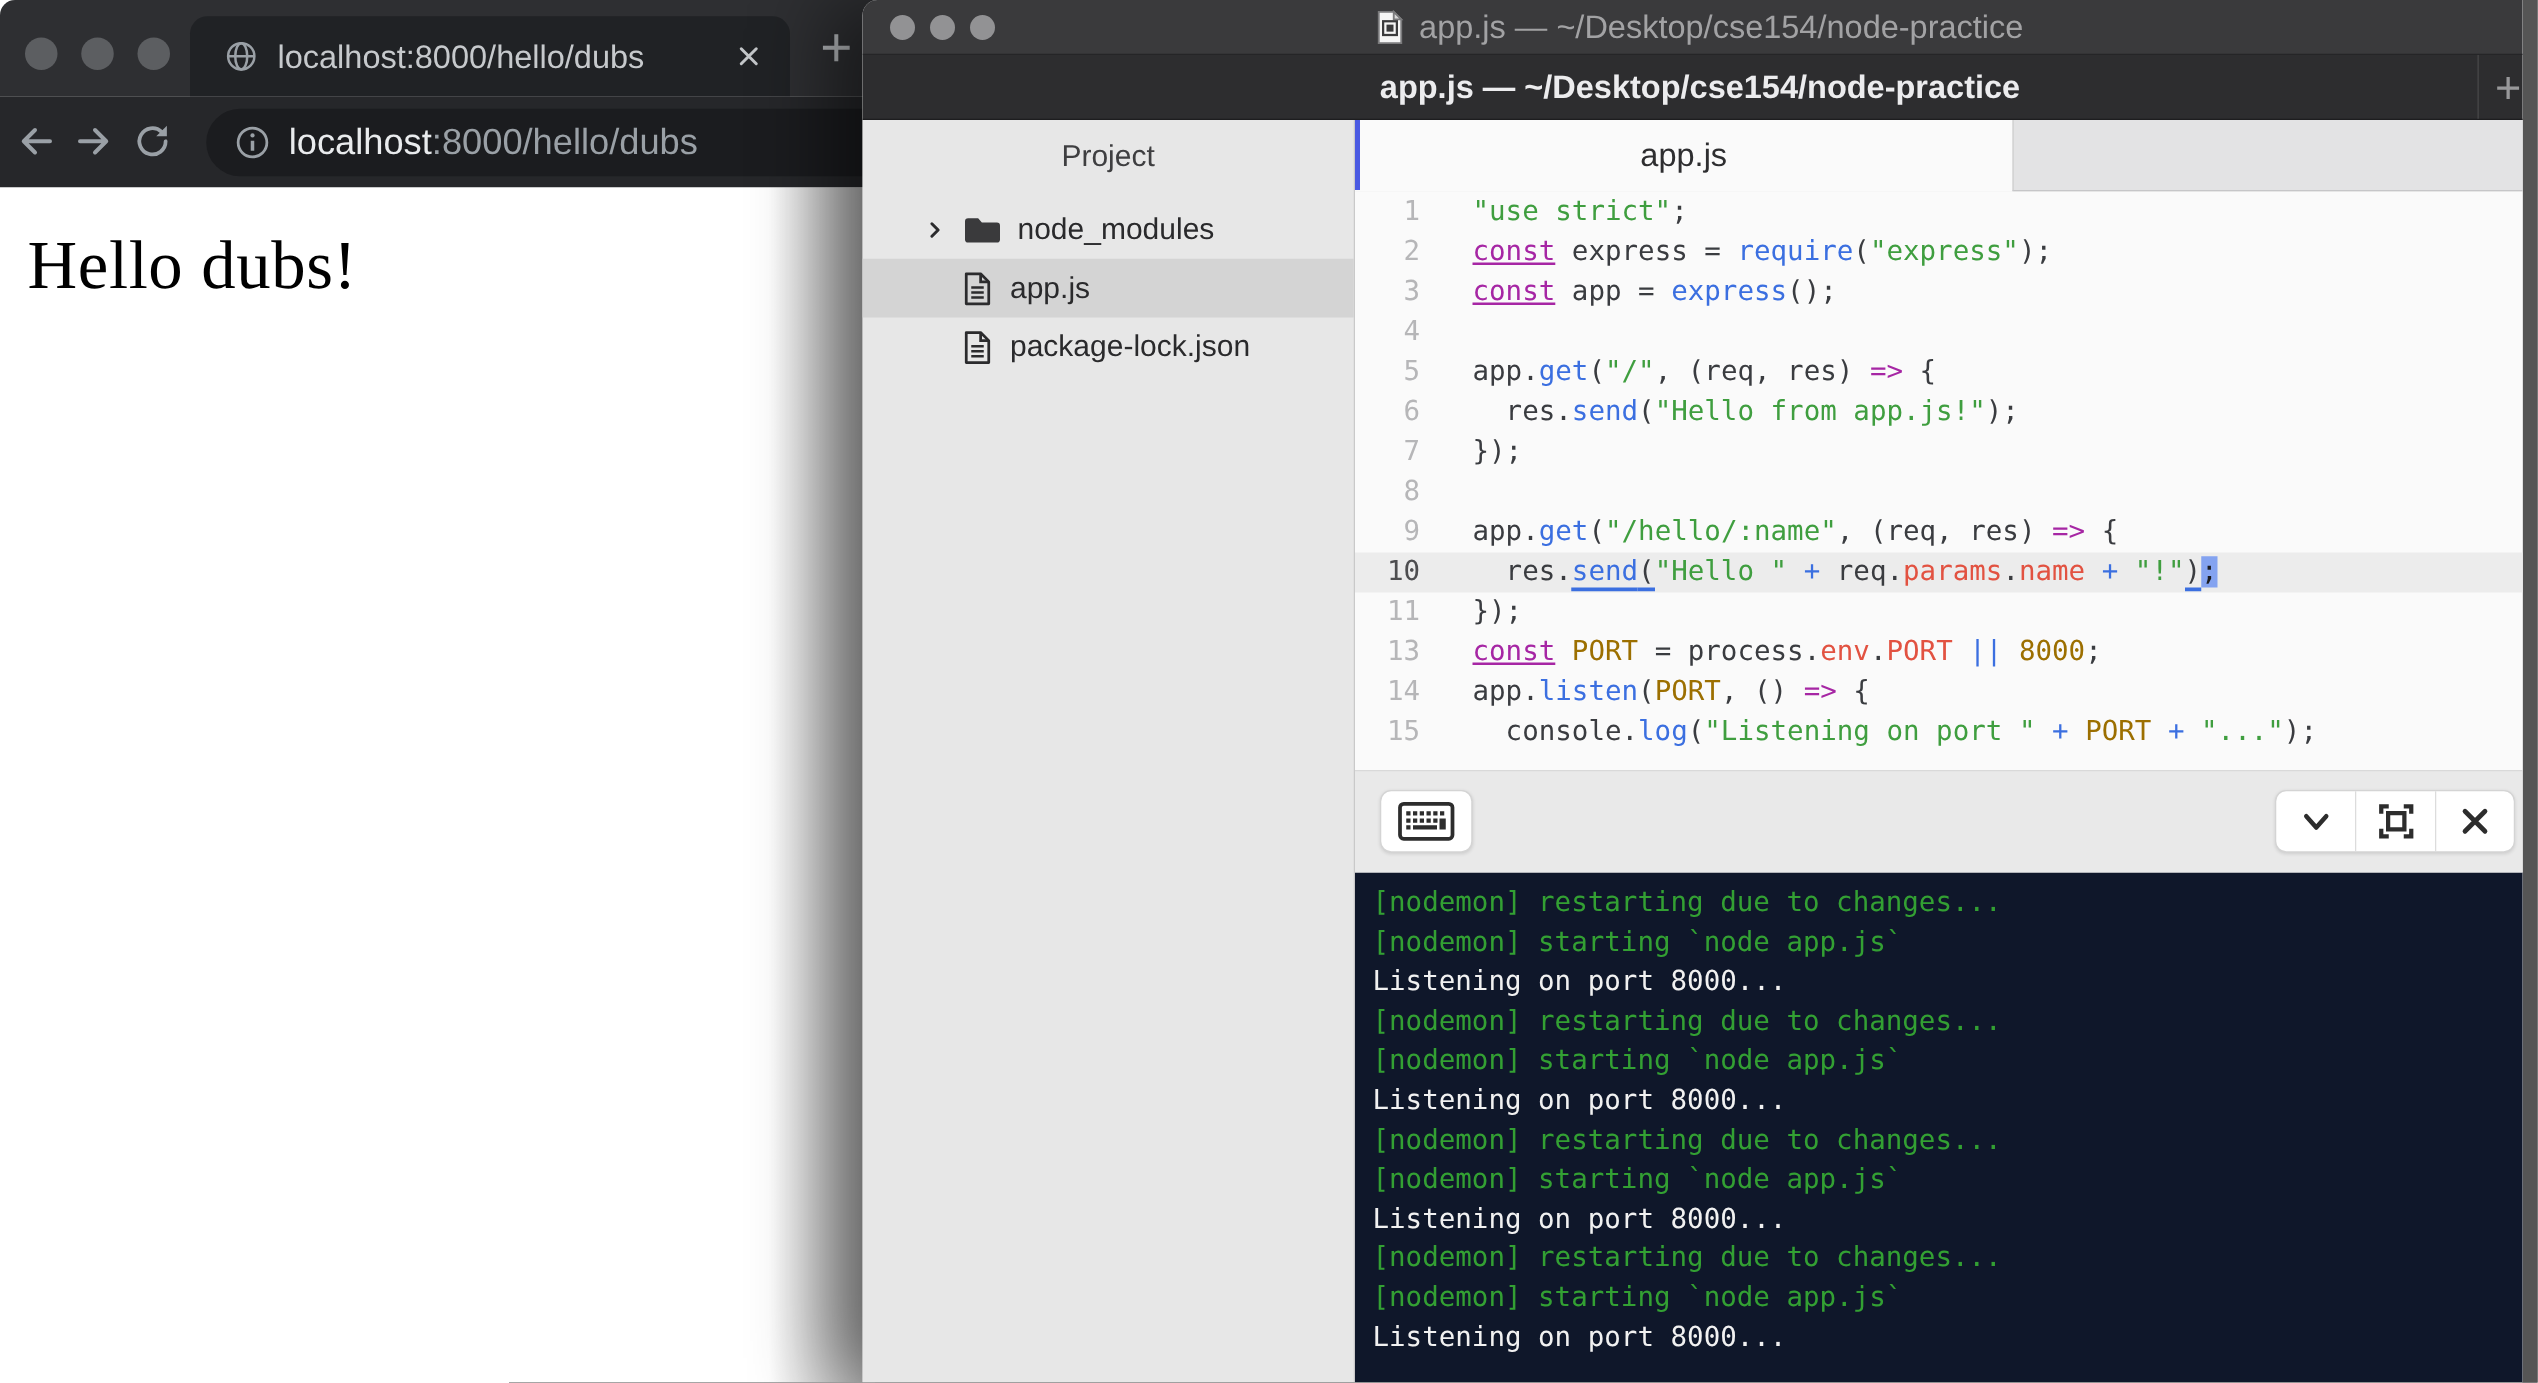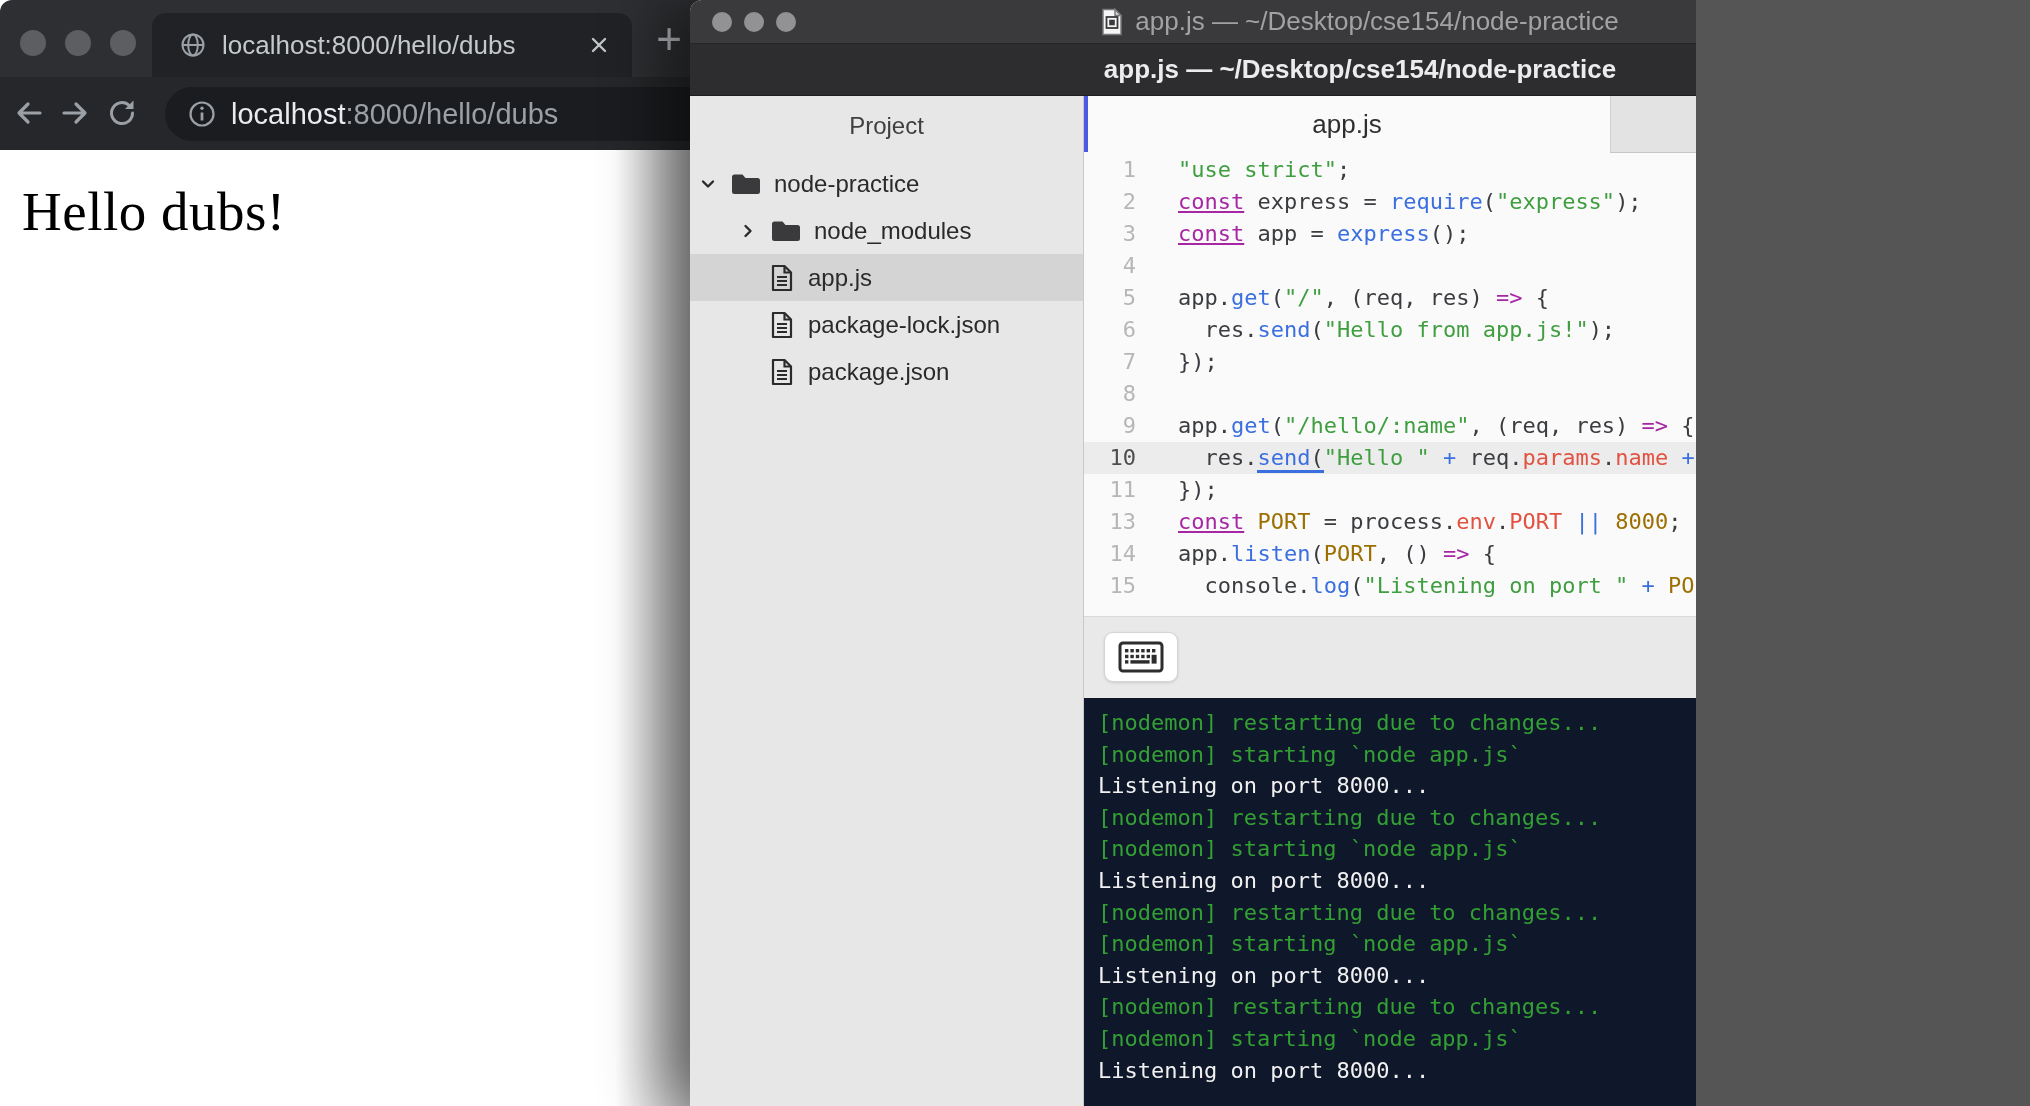--- a/index.html
+++ b/index.html
@@ -1,18 +1,18 @@
 <!DOCTYPE html>
 <html><head>
 <meta charset="utf-8">
 <style>
   * { margin:0; padding:0; box-sizing:border-box; }
   html,body { background:#555; }
   .screen {
-    position:relative; width:1696px; height:1106px; overflow:hidden; background:#fff;
+    position:relative; width:2018px; height:1106px; overflow:hidden; background:#fff;
     font-family:"Liberation Sans","DejaVu Sans",sans-serif;
   }
   
   .browser { position:absolute; left:0; top:0; width:700px; height:1106px; }
   .b-tabstrip {
     position:relative; height:77px; background:#2e2f32; border-top-left-radius:12px;
   }
   .b-dots { position:absolute; left:20px; top:30px; display:flex; gap:19px; }
   .b-dots span { width:26px; height:26px; border-radius:50%; background:#5c5e61; display:block; }
   .b-tab {
@@ -193,33 +193,20 @@
     </div>
     <div class="e-wintab">
       <span class="e-wintab-text">app.js — ~/Desktop/cse154/node-practice</span>
       <span class="e-wintab-plus">+</span>
     </div>
     <div class="e-body">
       <div class="e-project">
         <div class="e-proj-header">Project</div>
         <div id="tree">
             <div class="tree-row">
-              <span class="chev d0">
-                <svg width="18" height="18" viewBox="0 0 18 18">
-                  <polyline points="4,6.5 9,11.5 14,6.5" fill="none" stroke="#2b2b2d" stroke-width="2.4" stroke-linecap="round" stroke-linejoin="round"></polyline>
-                </svg>
-              </span>
-              <span class="tree-icon">
-                <svg width="30" height="24" viewBox="0 0 30 24">
-                  <path d="M2 5 q0-2.5 2.5-2.5 h8 l3 3.5 h12 q2.5 0 2.5 2.5 v11 q0 2.5-2.5 2.5 h-23 q-2.5 0-2.5-2.5 Z" fill="#3a3a3c"></path>
-                </svg>
-              </span>
-              <span class="tree-label">node-practice</span>
-            </div>
-            <div class="tree-row">
               <span class="chev d1">
                 <svg width="18" height="18" viewBox="0 0 18 18">
                   <polyline points="6.5,4 11.5,9 6.5,14" fill="none" stroke="#2b2b2d" stroke-width="2.4" stroke-linecap="round" stroke-linejoin="round"></polyline>
                 </svg>
               </span>
               <span class="tree-icon">
                 <svg width="30" height="24" viewBox="0 0 30 24">
                   <path d="M2 5 q0-2.5 2.5-2.5 h8 l3 3.5 h12 q2.5 0 2.5 2.5 v11 q0 2.5-2.5 2.5 h-23 q-2.5 0-2.5-2.5 Z" fill="#3a3a3c"></path>
                 </svg>
               </span>
@@ -243,33 +230,20 @@
               <span class="tree-icon">
                 <svg width="24" height="28" viewBox="0 0 24 28">
                   <path d="M3 2 h11.5 l6.5 6.5 V26 H3 Z" fill="none" stroke="#2b2b2d" stroke-width="2.2" stroke-linejoin="round"></path>
                   <path d="M14.5 2 v6.5 h6.5" fill="none" stroke="#2b2b2d" stroke-width="2.2"></path>
                   <line x1="7" y1="13" x2="17" y2="13" stroke="#2b2b2d" stroke-width="2"></line>
                   <line x1="7" y1="17" x2="17" y2="17" stroke="#2b2b2d" stroke-width="2"></line>
                   <line x1="7" y1="21" x2="17" y2="21" stroke="#2b2b2d" stroke-width="2"></line>
                 </svg>
               </span>
               <span class="tree-label">package-lock.json</span>
-            </div>
-            <div class="tree-row">
-              <span class="chev d1"></span>
-              <span class="tree-icon">
-                <svg width="24" height="28" viewBox="0 0 24 28">
-                  <path d="M3 2 h11.5 l6.5 6.5 V26 H3 Z" fill="none" stroke="#2b2b2d" stroke-width="2.2" stroke-linejoin="round"></path>
-                  <path d="M14.5 2 v6.5 h6.5" fill="none" stroke="#2b2b2d" stroke-width="2.2"></path>
-                  <line x1="7" y1="13" x2="17" y2="13" stroke="#2b2b2d" stroke-width="2"></line>
-                  <line x1="7" y1="17" x2="17" y2="17" stroke="#2b2b2d" stroke-width="2"></line>
-                  <line x1="7" y1="21" x2="17" y2="21" stroke="#2b2b2d" stroke-width="2"></line>
-                </svg>
-              </span>
-              <span class="tree-label">package.json</span>
             </div>
           </div>
       </div>
       <div class="e-right">
         <div class="e-tabs">
           <div class="bluebar"></div>
           <div class="ft-active">app.js</div>
           <div class="ft-rest"></div>
         </div>
         <div class="e-code" id="code">

